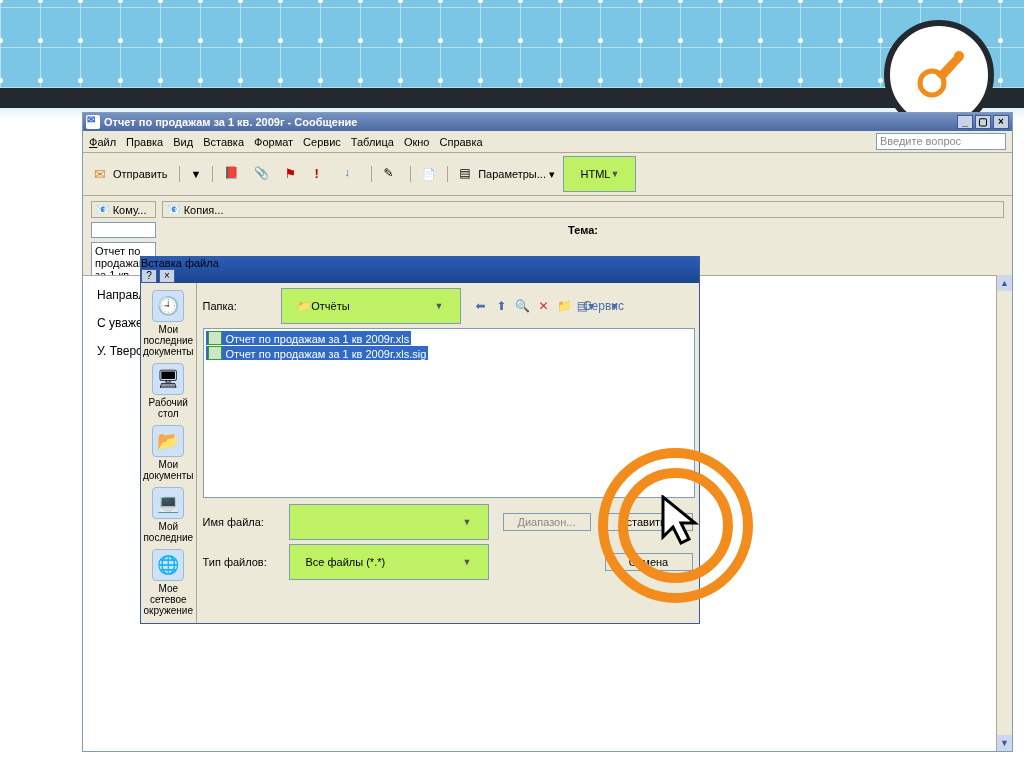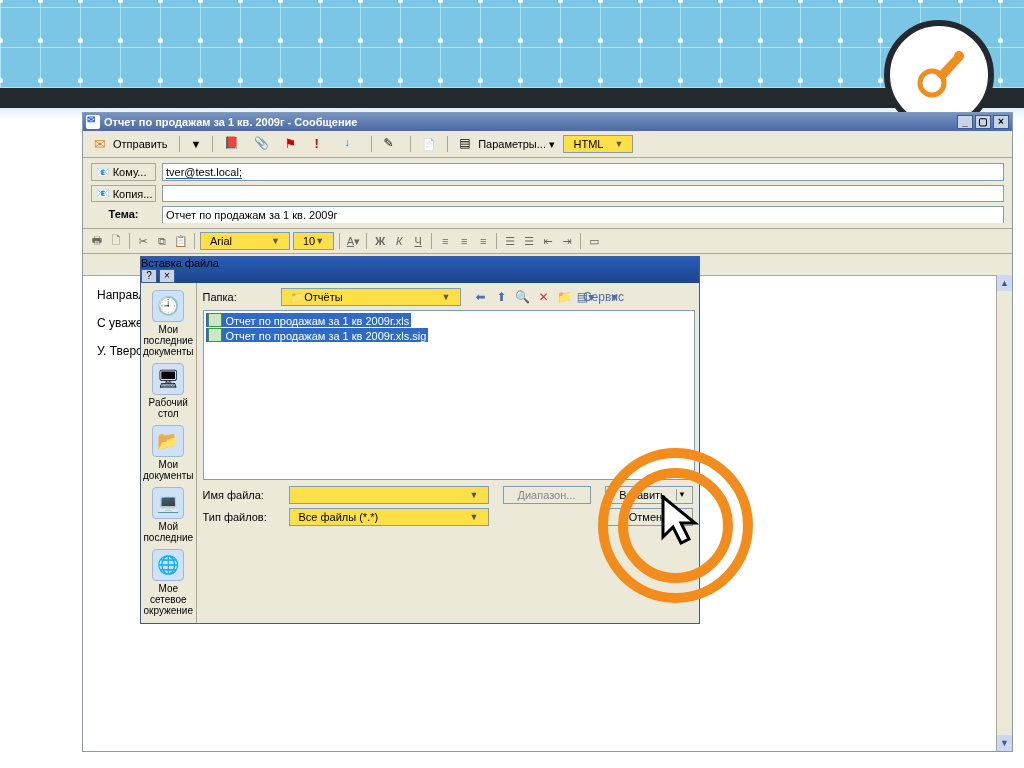--- a/index.html
+++ b/index.html
@@ -34,21 +34,21 @@
   .tb-sep { width:1px; height:16px; background:#aca899; margin:0 2px;}
   .tb-ico { width:16px; height:16px; display:inline-block; }
   .i-send::before{content:"✉"; color:#d18a2c; font-size:14px;}
   .i-book::before{content:"📕"; font-size:12px;}
   .i-att::before{content:"📎"; font-size:12px;}
   .i-flag::before{content:"⚑"; color:#c00; font-size:13px;}
   .i-excl::before{content:"!"; color:#c00; font-weight:bold; font-size:13px;}
   .i-down::before{content:"↓"; color:#2a6fd6; font-weight:bold;}
   .i-sig::before{content:"✎"; font-size:12px;}
   .i-opt::before{content:"▤"; font-size:12px;}
-  .combo { border:1px solid #7f9db9; background:#fde047; padding:0 9px; height:18px; display:inline-flex; align-items:center; min-width:70px;}
+  .combo { border:1px solid #7f9db9; background:#bef264; padding:0 16px; height:36px; display:inline-flex; align-items:center; min-width:70px;}
   .combo .arr { margin-left:auto; font-size:9px; color:#555;}
 
   .hdr-block { background:#ece9d8; padding:5px 8px; display:grid; grid-template-columns:65px 1fr; row-gap:4px; column-gap:6px; border-bottom:1px solid #aca899;}
   .hdr-btn { border:1px solid #aca899; background:#ece9d8; padding:1px 4px; text-align:left; display:flex; align-items:center; gap:3px;}
   .hdr-label { text-align:center; padding:2px 0; font-weight:bold;}
   .hdr-input { border:1px solid #7f9db9; background:#fff; padding:2px 3px; }
   .hdr-input span { border-bottom:1px solid #2a5db6; }
 
   .fmt-bar { background:#ece9d8; padding:3px 6px; display:flex; align-items:center; gap:3px; border-bottom:1px solid #aca899;}
   .fmt-bar .ic{width:16px;height:16px;display:inline-flex;align-items:center;justify-content:center;color:#666;}
@@ -187,20 +187,32 @@
   <div class="titlebar">
     <span class="t-icon"></span>
     <span class="t-text">Отчет по продажам за 1 кв. 2009г - Сообщение</span>
     <div class="win-btns">
       <div class="wb">_</div>
       <div class="wb">▢</div>
       <div class="wb">×</div>
     </div>
   </div>
 
+  <div class="menubar">
+    <span><u>Ф</u>айл</span>
+    <span>Правка</span>
+    <span>Вид</span>
+    <span>Вставка</span>
+    <span>Формат</span>
+    <span>Сервис</span>
+    <span>Таблица</span>
+    <span>Окно</span>
+    <span>Справка</span>
+    <div class="ask-box">Введите вопрос</div>
+  </div>
 
   <div class="toolbar1">
     <span class="tb-btn">
         <span class="tb-ico i-send"></span>
         <span>Отправить</span>
       </span>
     <span class="tb-sep"></span>
     <span class="tb-btn">▼</span>
     <span class="tb-sep"></span>
     <span class="tb-btn">
@@ -227,21 +239,20 @@
     <span class="tb-sep"></span>
     <span class="tb-btn"><span class="tb-ico i-opt"></span><span>Параметры...</span> ▾</span>
     <span class="combo">
         <span>HTML</span>
         <span class="arr">▼</span>
       </span>
   </div>
 
   <div class="hdr-block">
     <div class="hdr-btn">📧 <span>Кому...</span></div>
-    <div class="hdr-input"><span>tver@test.local;</span></div>
     <div class="hdr-btn">📧 <span>Копия...</span></div>
     <div class="hdr-input"><span></span></div>
     <div class="hdr-label">Тема:</div>
     <div class="hdr-input" style="border-bottom:none;"><span style="border:none">Отчет по продажам за 1 кв. 2009г</span></div>
   </div>
 
   <div class="fmt-bar">
     <span class="ic">🖶</span>
     <span class="ic">🗋</span>
     <span class="tb-sep"></span>

